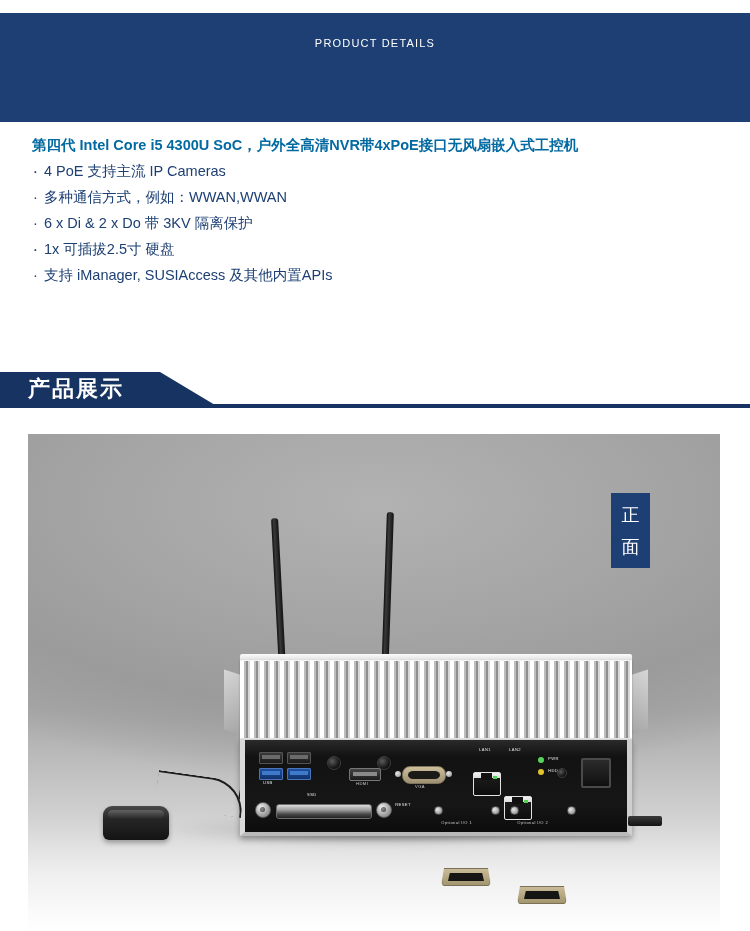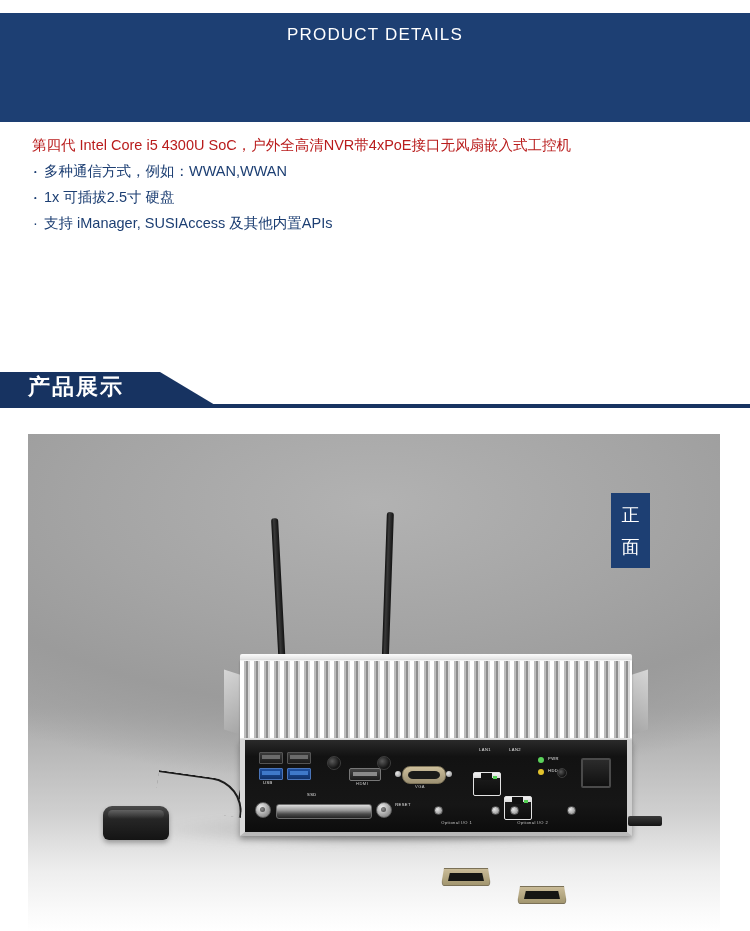--- a/index.html
+++ b/index.html
@@ -31,44 +31,44 @@
     margin: 0;
     padding-top: 14px;
     font-size: 50px;
     line-height: 60px;
     font-weight: 400;
     color: #ffffff;
     letter-spacing: 6px;
     font-family: "DejaVu Sans", "Liberation Sans", sans-serif;
   }
   .top-banner-en {
-    margin: 8px;
+    margin: 16px;
     padding-top: 3px;
-    font-size: 17px;
+    font-size: 11px;
     line-height: 22px;
     font-weight: 400;
     color: #ffffff;
     letter-spacing: 1.2px;
     font-family: "Liberation Sans", sans-serif;
   }
 
   
   .spec-block {
     position: absolute;
     left: 0;
     top: 132px;
     width: 750px;
   }
   .spec-title {
     margin: 0;
     padding: 0 12px 0 32px;
     font-size: 14.5px;
     line-height: 26px;
-    color: #b91c1c;
-    font-weight: 400;
+    color: #0369a1;
+    font-weight: 700;
     font-family: "Liberation Sans", "DejaVu Sans", sans-serif;
     white-space: nowrap;
   }
   .spec-list {
     margin: 0;
     padding: 0;
     list-style: none;
   }
   .spec-list li {
     margin: 0;
@@ -108,21 +108,21 @@
   }
   .section-header-label {
     position: absolute;
     left: 28px;
     top: 3px;
     font-size: 22px;
     line-height: 28px;
     color: #ffffff;
     font-weight: 700;
     letter-spacing: 2px;
-    font-family: Liberation Mono, monospace;
+    font-family: Liberation Sans, sans-serif;
   }
   .section-header-rule {
     position: absolute;
     left: 0;
     top: 32px;
     width: 750px;
     height: 4px;
     background: #173361;
   }
 
@@ -428,23 +428,23 @@
 <body>
 
 <div class="top-banner">
   <div class="top-banner-en">PRODUCT  DETAILS</div>
 </div>
 
 <div class="spec-block">
   <div class="spec-title">第四代 Intel Core i5 4300U SoC，户外全高清NVR带4xPoE接口无风扇嵌入式工控机</div>
   <ul class="spec-list">
     <li><span class="bullet-dot">·</span></li>
-    <li><span class="bullet-dot">·</span></li>
+    <li><span class="bullet-dot">·</span><span>4 PoE 支持主流 IP Cameras</span></li>
     <li><span class="bullet-dot">·</span><span>多种通信方式，例如：WWAN,WWAN</span></li>
-    <li><span class="bullet-dot">·</span></li>
+    <li><span class="bullet-dot">·</span><span>6 x Di &amp; 2 x Do 带 3KV 隔离保护</span></li>
     <li><span class="bullet-dot">·</span></li>
     <li><span class="bullet-dot">·</span><span>1x 可插拔2.5寸 硬盘</span></li>
     <li><span class="bullet-dot">·</span><span>支持 iManager, SUSIAccess 及其他内置APIs</span></li>
   </ul>
 </div>
 
 <div class="section-header">
   <div class="section-header-shape"></div>
   <div class="section-header-label">产品展示</div>
   <div class="section-header-rule"></div>

